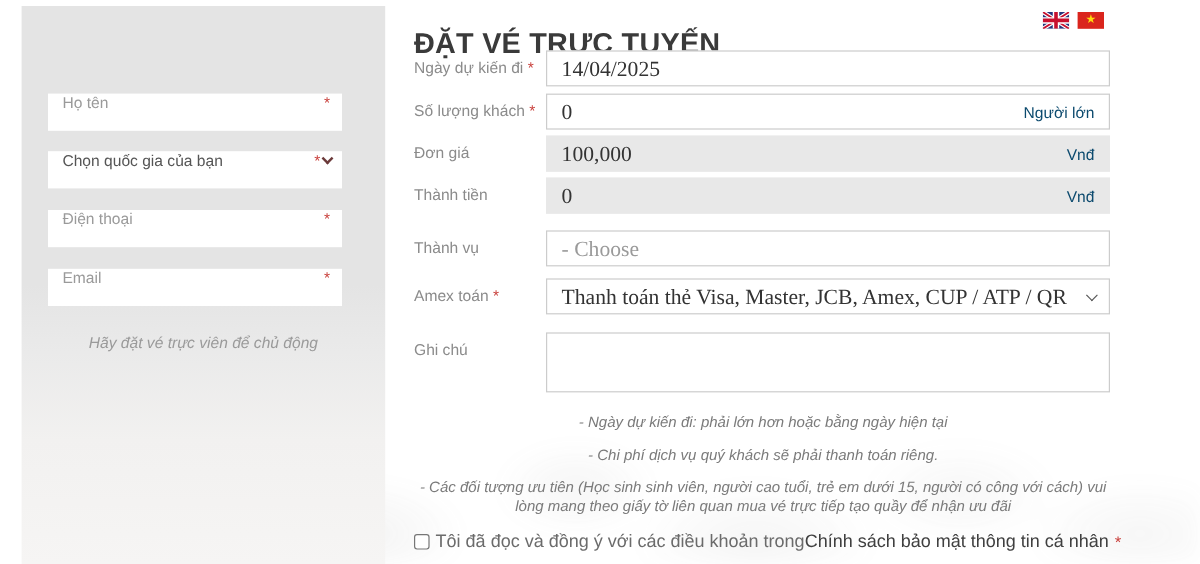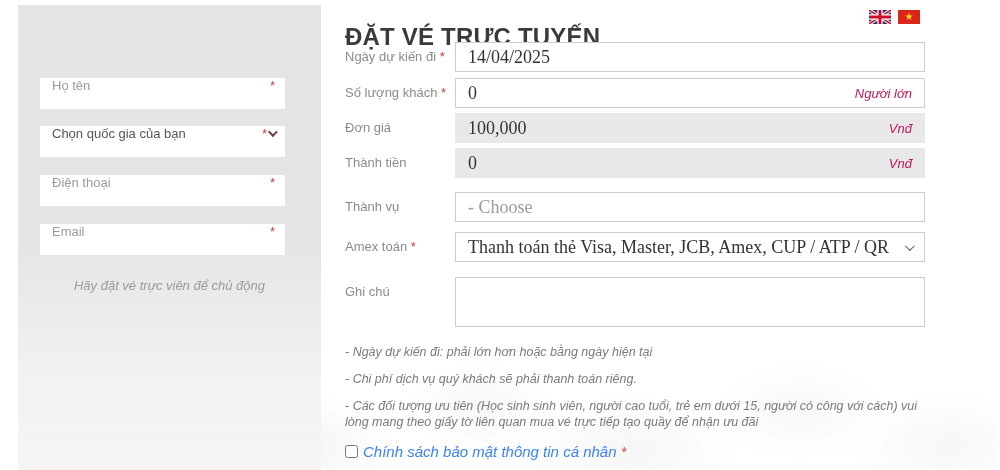--- a/index.html
+++ b/index.html
@@ -74,44 +74,44 @@
   .fwrap {
     position:absolute; left:110px; top:0; width:470px; height:30px;
     background:#fff; border:1px solid #ccc;
     display:flex; align-items:center; padding:0 12px;
   }
   .fwrap input {
     flex:1; border:none; outline:none; font-size:18px; color:#333;
     font-family:Liberation Serif, serif; background:transparent; min-width:0;
   }
   .fwrap input::placeholder { color:#9a9a9a; }
-  .suffix { font-size:13px; color:#be185d; white-space:nowrap;font-style:italic; }
+  .suffix { font-size:13px; color:#0c4a6e; white-space:nowrap; }
   .fwrap.disabled { background:#e8e8e8; border-color:#e8e8e8; }
   .fwrap.disabled input { color:#333; }
   .select-chevron {
     width:7px; height:7px; border-right:1.6px solid #555; border-bottom:1.6px solid #555;
     transform:rotate(45deg) translateY(-2px); margin-left:8px; flex:none;
   }
   .fwrap.textarea { height:50px; align-items:flex-start; }
   .fwrap.textarea textarea {
     flex:1; border:none; outline:none; resize:none; height:46px; margin-top:2px;
     font-family:"Liberation Sans", sans-serif; font-size:13px; background:transparent;
   }
 
-  .notes { position:absolute; left:345px; top:344px; width:582px; }
+  .notes { position:absolute; left:345px; top:344px; width:582px;text-align:center; }
   .note {
     font-style:italic; color:#7a7a7a; font-size:12.5px; line-height:16px;
     margin-bottom:11px;
   }
   .consent {
     position:absolute; left:345px; top:443px; width:600px;
     display:flex; align-items:center; font-size:15px; color:#6b6b6b;
   }
   .consent input[type=checkbox] { width:13px; height:13px; margin-right:5px; accent-color:#555; }
-  .consent .link { color:#3b82f6; cursor:pointer;font-style:italic; }
+  .consent .link { color:#404040; cursor:pointer; }
   .consent .req { margin-left:5px; font-size:14px; }
 </style>
 </head>
 <body>
 
 <div class="screen">
 
   <div class="texture"></div>
 
   <aside class="sidebar">
@@ -230,17 +230,18 @@
   </div>
 
   <div class="notes">
     <p class="note">- Ngày dự kiến đi: phải lớn hơn hoặc bằng ngày hiện tại</p>
     <p class="note">- Chi phí dịch vụ quý khách sẽ phải thanh toán riêng.</p>
     <p class="note">- Các đối tượng ưu tiên (Học sinh sinh viên, người cao tuổi, trẻ em dưới 15, người có công với cách) vui lòng mang theo giấy tờ liên quan mua vé trực tiếp tạo quầy để nhận ưu đãi</p>
   </div>
 
   <div class="consent">
     <input type="checkbox" style="">
+    <span>Tôi đã đọc và đồng ý với các điều khoản trong </span>
     <span class="link">Chính sách bảo mật thông tin cá nhân</span>
     <span class="req">*</span>
   </div>
 
 </div>
 
 </body></html>

